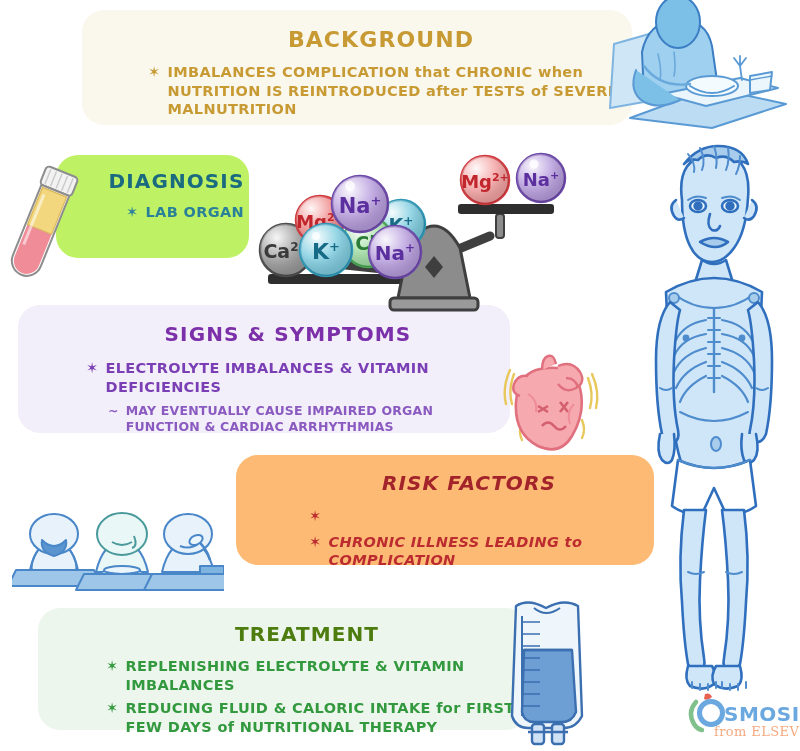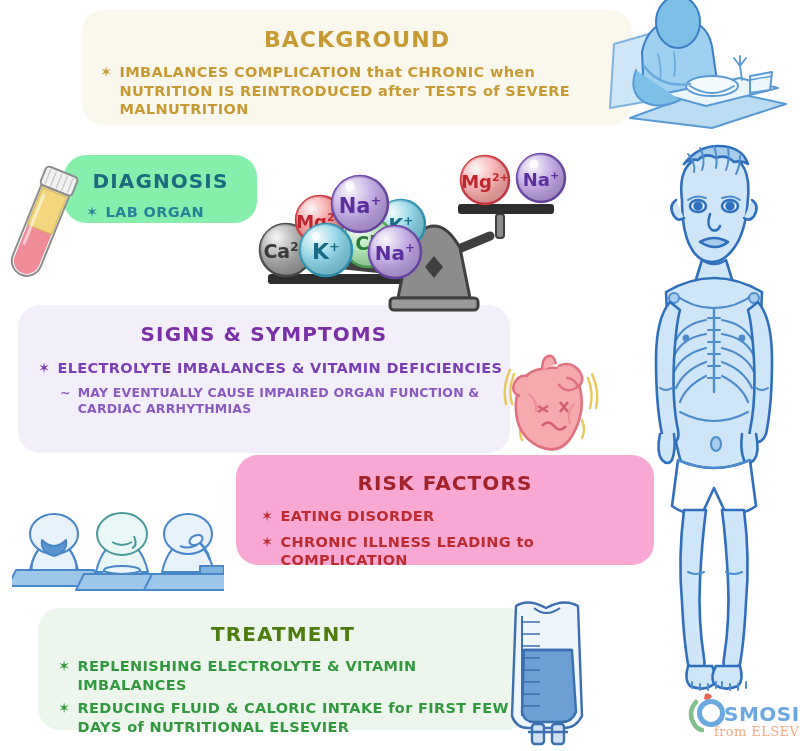--- a/index.html
+++ b/index.html
@@ -13,20 +13,21 @@
     position: relative;
     width: 800px; height: 751px;
     background: #ffffff;
   }
 
   
   .card {
     position: absolute;
     border-radius: 22px;
     z-index: 4;
+    padding-left: 48px;
   }
   .card h2 {
     text-align: center;
     font-weight: 700;
     letter-spacing: 1.1px;
     font-family: "DejaVu Sans", sans-serif;
   }
   .bullets { list-style: none; }
   .bullets li {
     display: flex;
@@ -50,41 +51,42 @@
   #bg-card {
     left: 82px; top: 10px; width: 550px; height: 115px;
     background: #faf7ec;
   }
   #bg-card h2 { color: #c79a33; font-size: 22px; margin-top: 17px; }
   #bg-card .bullets { margin: 11px 0 0 18px; }
   #bg-card .bullets li { color: #c79a33; font-size: 14.5px; }
 
   
   #dx-card {
-    left: 64px; top: 155px; width: 193px; height: 68px;
-    background: #86efac;
+    left: 56px; top: 155px; width: 193px; height: 103px;
+    background: #bef264;
   }
   #dx-card h2 { color: #1a6b80; font-size: 20px; margin-top: 14px; }
   #dx-card .bullets { margin: 10px 0 0 22px; }
   #dx-card .bullets li { color: #2b8099; font-size: 14.5px; }
 
   
   #ss-card {
-    left: 18px; top: 305px; width: 492px; height: 148px;
+    left: 18px; top: 305px; width: 492px; height: 128px;
     background: #f2eefa;
   }
   #ss-card h2 { color: #7b2fa8; font-size: 20px; margin-top: 17px; }
   #ss-card .bullets { margin: 13px 0 0 20px; }
   #ss-card .bullets li { color: #7b3fb5; font-size: 14.5px; }
   #ss-card .bullets li.sub { color: #8a5ac0; font-size: 12.5px; margin: 7px 0 0 22px; }
 
   
   #rf-card {
     left: 236px; top: 455px; width: 418px; height: 110px;
-    background: #f9a8d4;
+    background: #fdba74;
+    font-style: italic;
   }
   #rf-card h2 { color: #a3232b; font-size: 20px; margin-top: 16px; }
   #rf-card .bullets { margin: 12px 0 0 25px; }
   #rf-card .bullets li { color: #bb2b2f; font-size: 14.5px; margin-bottom: 7px; }
 
   
   #tx-card {
     left: 38px; top: 608px; width: 490px; height: 122px;
     background: #edf6ec;
   }
@@ -142,39 +144,38 @@
         <span>MAY EVENTUALLY CAUSE IMPAIRED ORGAN FUNCTION &amp; CARDIAC ARRHYTHMIAS</span>
       </li>
     </ul>
   </section>
 
   <section class="card" id="rf-card">
     <h2>RISK FACTORS</h2>
     <ul class="bullets">
       <li>
         <span class="mk">✶</span>
-        <span>EATING DISORDER</span>
       </li>
       <li>
         <span class="mk">✶</span>
         <span><span>CHRONIC ILLNESS LEADING </span><span class="lw">to </span><span>COMPLICATION</span></span>
       </li>
     </ul>
   </section>
 
   <section class="card" id="tx-card">
     <h2>TREATMENT</h2>
     <ul class="bullets">
       <li>
         <span class="mk">✶</span>
         <span>REPLENISHING ELECTROLYTE &amp; VITAMIN IMBALANCES</span>
       </li>
       <li>
         <span class="mk">✶</span>
-        <span><span>REDUCING FLUID &amp; CALORIC INTAKE </span><span class="lw">for </span><span>FIRST FEW DAYS </span><span class="lw">of </span><span>NUTRITIONAL ELSEVIER</span></span>
+        <span><span>REDUCING FLUID &amp; CALORIC INTAKE </span><span class="lw">for </span><span>FIRST FEW DAYS </span><span class="lw">of </span><span>NUTRITIONAL THERAPY</span></span>
       </li>
     </ul>
   </section>
 
   <div class="art" id="art-tray">
     <svg viewBox="0 0 200 130">
       <g stroke="#3b7ec4" stroke-width="2" stroke-linejoin="round" stroke-linecap="round" fill="none">
         <path d="M14 44 L70 28 L78 96 L10 108 Z" fill="#cfe6f7" stroke="#7fb4e0"></path>
         <path d="M42 52 q6 -30 34 -32 q30 -2 36 26 l6 42 l-74 8 z" fill="#9fd0ef"></path>
         <ellipse cx="78" cy="22" rx="22" ry="26" fill="#7cc0e8"></ellipse>

